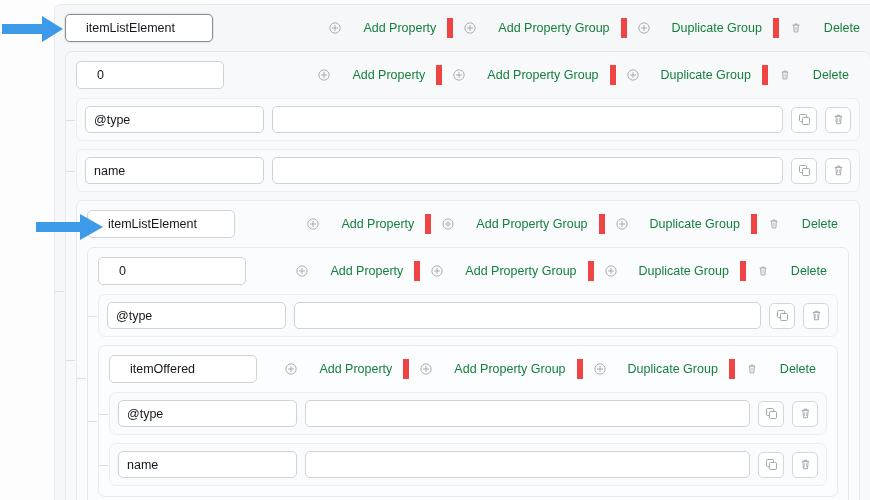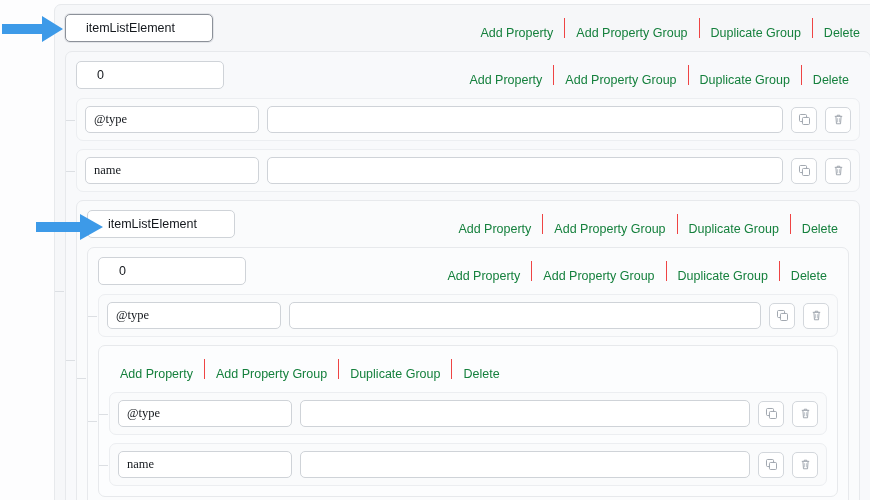--- a/index.html
+++ b/index.html
@@ -63,53 +63,52 @@
   
   .actions {
     display: flex;
     align-items: center;
     flex: 0 0 auto;
     white-space: nowrap;
   }
   .action {
     display: flex;
     align-items: center;
-    gap: 5px;
+    gap: 22px;
     padding: 0 11px;
     height: 20px;
     font-size: 12.5px;
     color: #15803d;
     cursor: pointer;
     background: none;
     border: none;
     font-family: "Liberation Sans", sans-serif;
     line-height: 20px;
-    flex-direction: column;
-  }
-  .action + .action { border-left: 1px solid #ef4444; }
+  }
+  .action + .action { border-left: 6px solid #ef4444; }
   .action svg { display: block; }
 
   
   .prop-row {
     position: relative;
     display: flex;
     align-items: center;
     border: 1px solid #eceef1;
     border-radius: 7px;
     background: #fafbfc;
     padding: 7px 8px;
     gap: 8px;
   }
   .prop-key {
     flex: 0 0 148px;
     height: 27px;
     border: 1px solid #cfd3d8;
     border-radius: 5px;
     background: #ffffff;
-    font-family: Liberation Serif, serif;
+    font-family: Liberation Sans, sans-serif;
     font-size: 12.5px;
     color: #14181d;
     padding: 0 8px;
     outline: none;
   }
   .prop-val {
     flex: 1 1 auto;
     height: 27px;
     min-width: 10px;
     border: 1px solid #cfd3d8;
@@ -362,20 +361,21 @@
                         <button class="icon-btn">
                           <svg width="13" height="13" viewBox="0 0 14 14">
                             <path d="M3 3.6h8M5.6 3.6V2.4h2.8v1.2M4.2 3.6l.6 8h4.4l.6-8" fill="none" stroke="#9aa1aa" stroke-width="1" stroke-linejoin="round"></path>
                             <path d="M6 6v3.6M8 6v3.6" stroke="#b7bdc5" stroke-width=".9" stroke-linecap="round"></path>
                           </svg>
                         </button>
                       </div>
                       <div class="group lvl4">
                         <span class="conn"></span>
                         <div class="group-header">
+                          <input class="key-input" value="itemOffered" style="">
                           <div class="actions">
                             <button class="action">
                               <svg width="12" height="12" viewBox="0 0 14 14">
                                 <circle cx="7" cy="7" r="6" fill="none" stroke="#9aa1aa" stroke-width="1"></circle>
                                 <path d="M7 4v6M4 7h6" stroke="#9aa1aa" stroke-width="1" stroke-linecap="round"></path>
                               </svg>
                               <span>Add Property</span>
                             </button>
                             <button class="action">
                               <svg width="12" height="12" viewBox="0 0 14 14">

